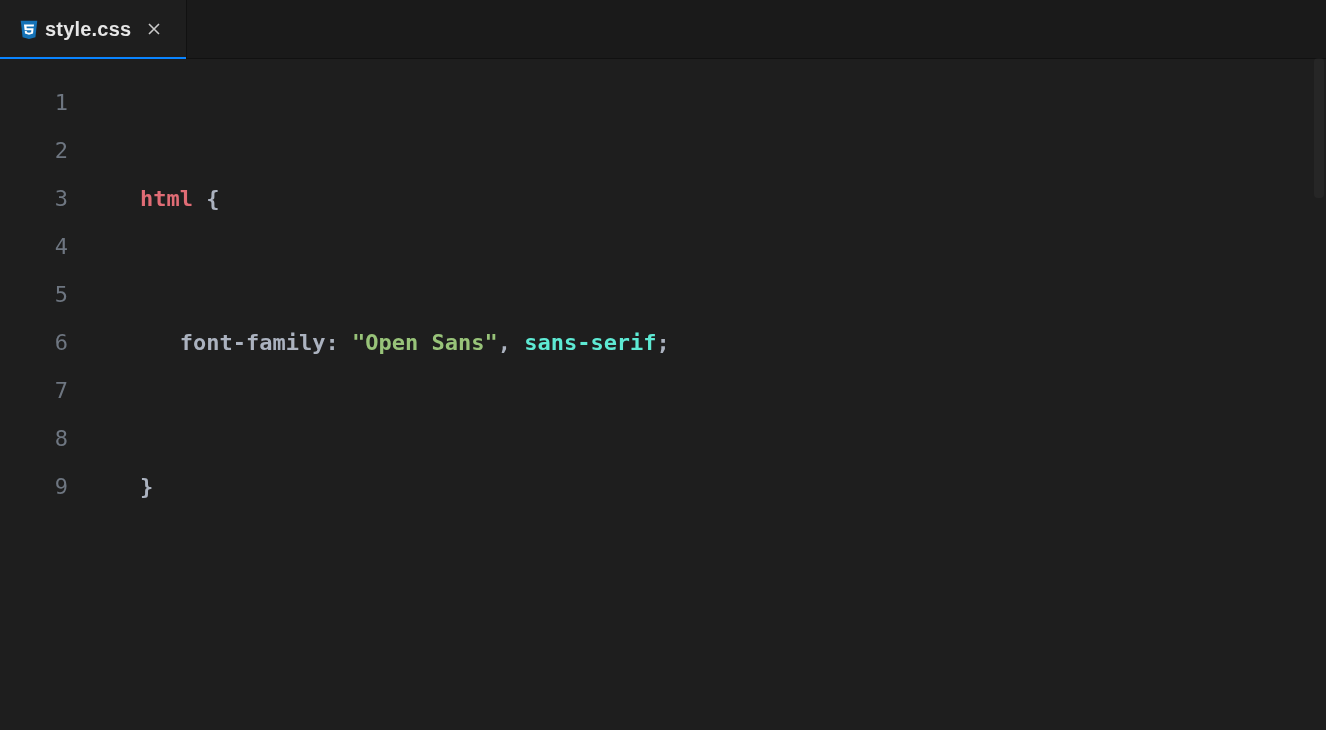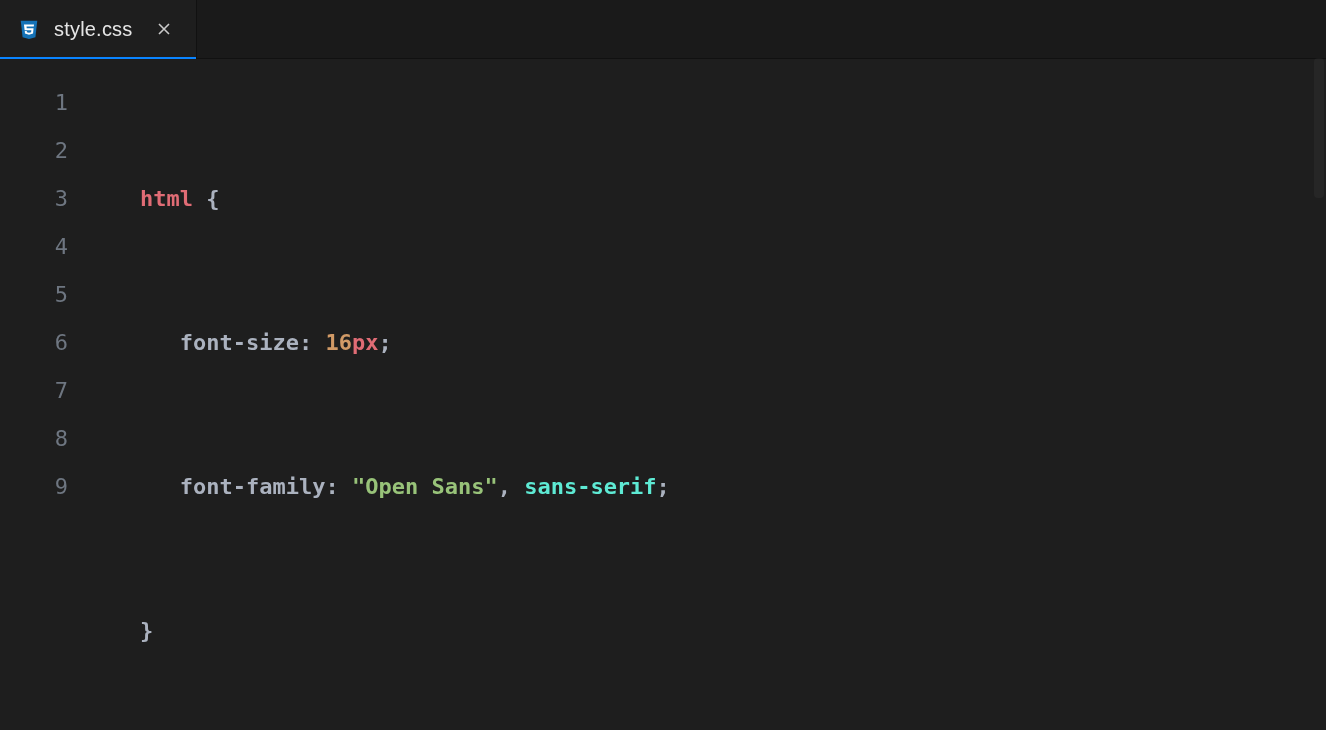--- a/index.html
+++ b/index.html
@@ -17,25 +17,26 @@
     display: flex;
     height: 58px;
     background: #1a1a1a;
     border-bottom: 1px solid #111;
     align-items: stretch;
   }
 
   .tab {
     display: flex;
     align-items: center;
-    gap: 14px;
+    gap: 5px;
     padding: 0 22px 0 18px;
     background: #1e1e1e;
     border-right: 1px solid #111;
     position: relative;
+    font-weight: bold;
   }
 
   .tab.active::after {
     content: "";
     position: absolute;
     left: 0;
     right: 0;
     bottom: -1px;
     height: 2px;
     background: #0a84ff;
@@ -161,21 +162,20 @@
     <div>4</div>
     <div>5</div>
     <div>6</div>
     <div>7</div>
     <div>8</div>
     <div>9</div>
   </div>
 
   <div class="code">
     <span class="line"><span class="tok-selector">html</span><span class="tok-brace"> {</span></span>
-    <span class="line"><span>   </span><span class="tok-prop">font-size</span><span class="tok-punc">: </span><span class="tok-num">16</span><span class="tok-unit">px</span><span class="tok-punc">;</span></span>
     <span class="line"><span>   </span><span class="tok-prop">font-family</span><span class="tok-punc">: </span><span class="tok-str">"Open Sans"</span><span class="tok-comma">, </span><span class="tok-ident">sans-serif</span><span class="tok-punc">;</span></span>
     <span class="line"><span class="tok-brace">}</span></span>
     
     
     
     
     
     
     
     

